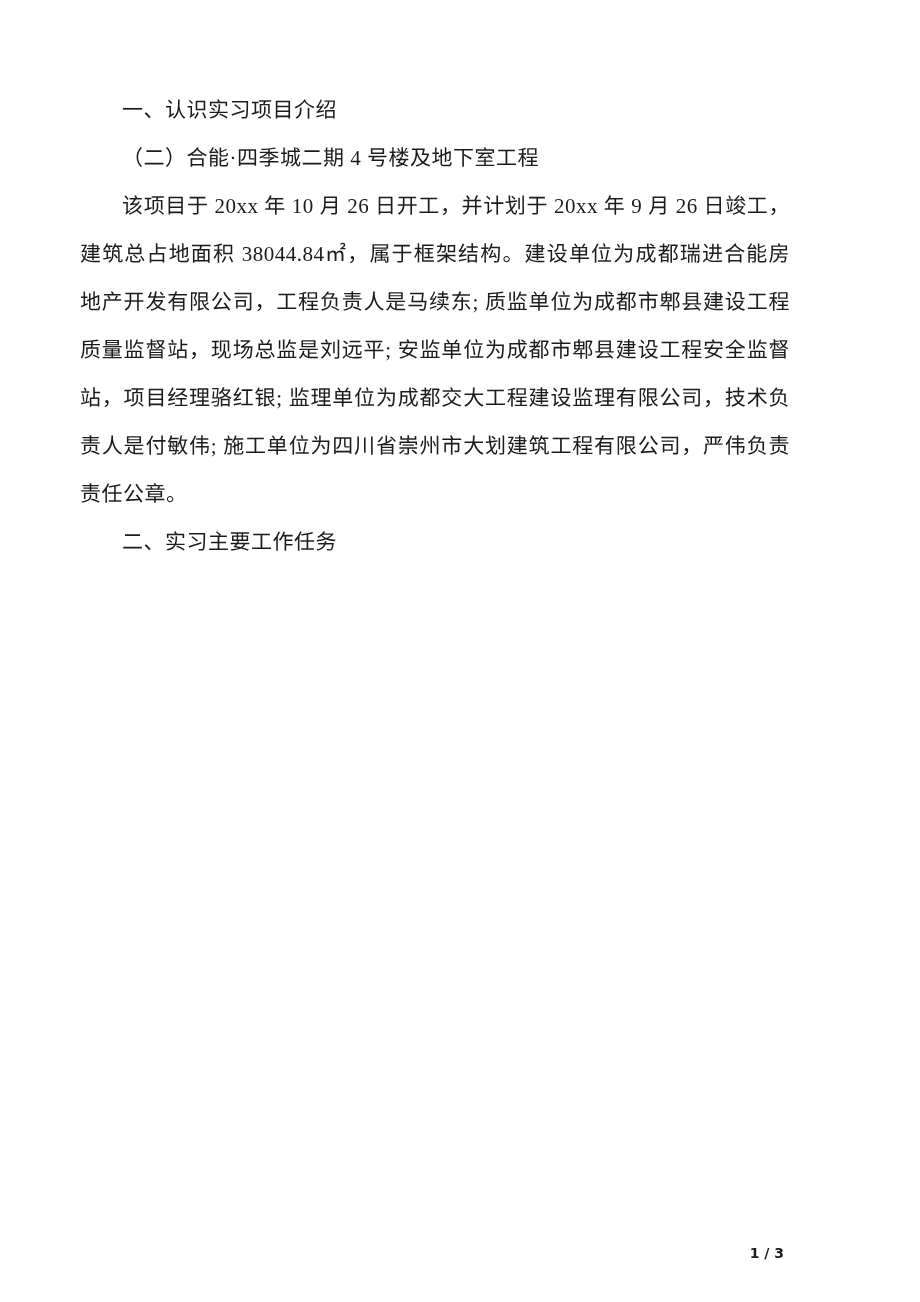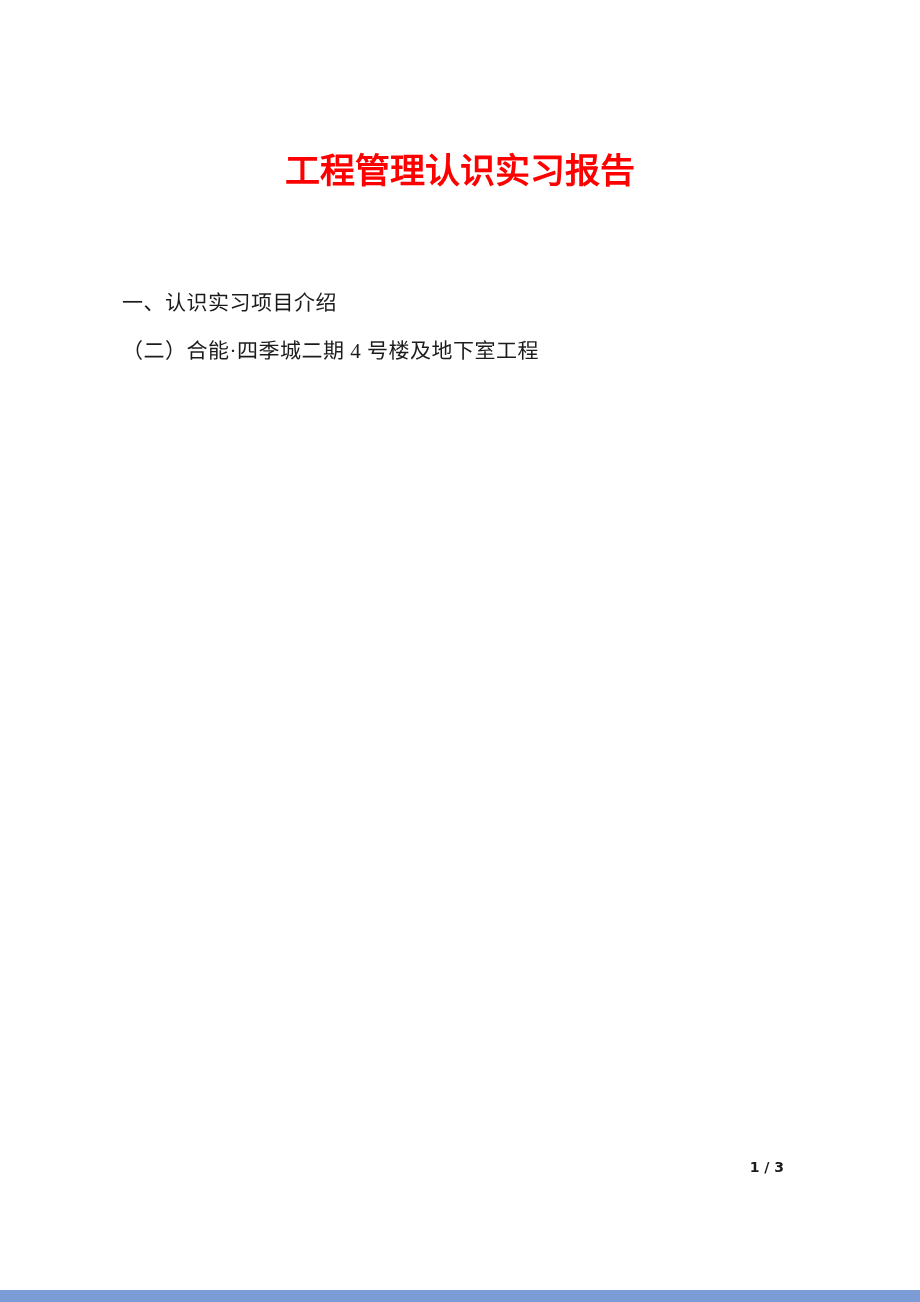--- a/index.html
+++ b/index.html
@@ -55,24 +55,25 @@
     bottom: 0;
     width: 100%;
     height: 12px;
   }
 </style>
 </head>
 <body>
 
 <div class="page">
 
-  <h1 class="doc-title" style="color: rgb(254, 0, 0);">工程管理认识实习报告</h1>
 
   <div class="content">
     <p>一、认识实习项目介绍</p>
     <p>（二）合能·四季城二期 4 号楼及地下室工程</p>
+    <p>该项目于 20xx 年 10 月 26 日开工，并计划于 20xx 年 9 月 26 日竣工，建筑总占地面积 38044.84㎡，属于框架结构。建设单位为成都瑞进合能房地产开发有限公司，工程负责人是马续东; 质监单位为成都市郫县建设工程质量监督站，现场总监是刘远平; 安监单位为成都市郫县建设工程安全监督站，项目经理骆红银; 监理单位为成都交大工程建设监理有限公司，技术负责人是付敏伟; 施工单位为四川省崇州市大划建筑工程有限公司，严伟负责责任公章。</p>
+    <p>二、实习主要工作任务</p>
   </div>
 
   <div class="page-indicator">1 / 3</div>
 
   <div class="footer-bar" style="background: rgb(123, 156, 212);"></div>
 
 </div>
 
 </body></html>

